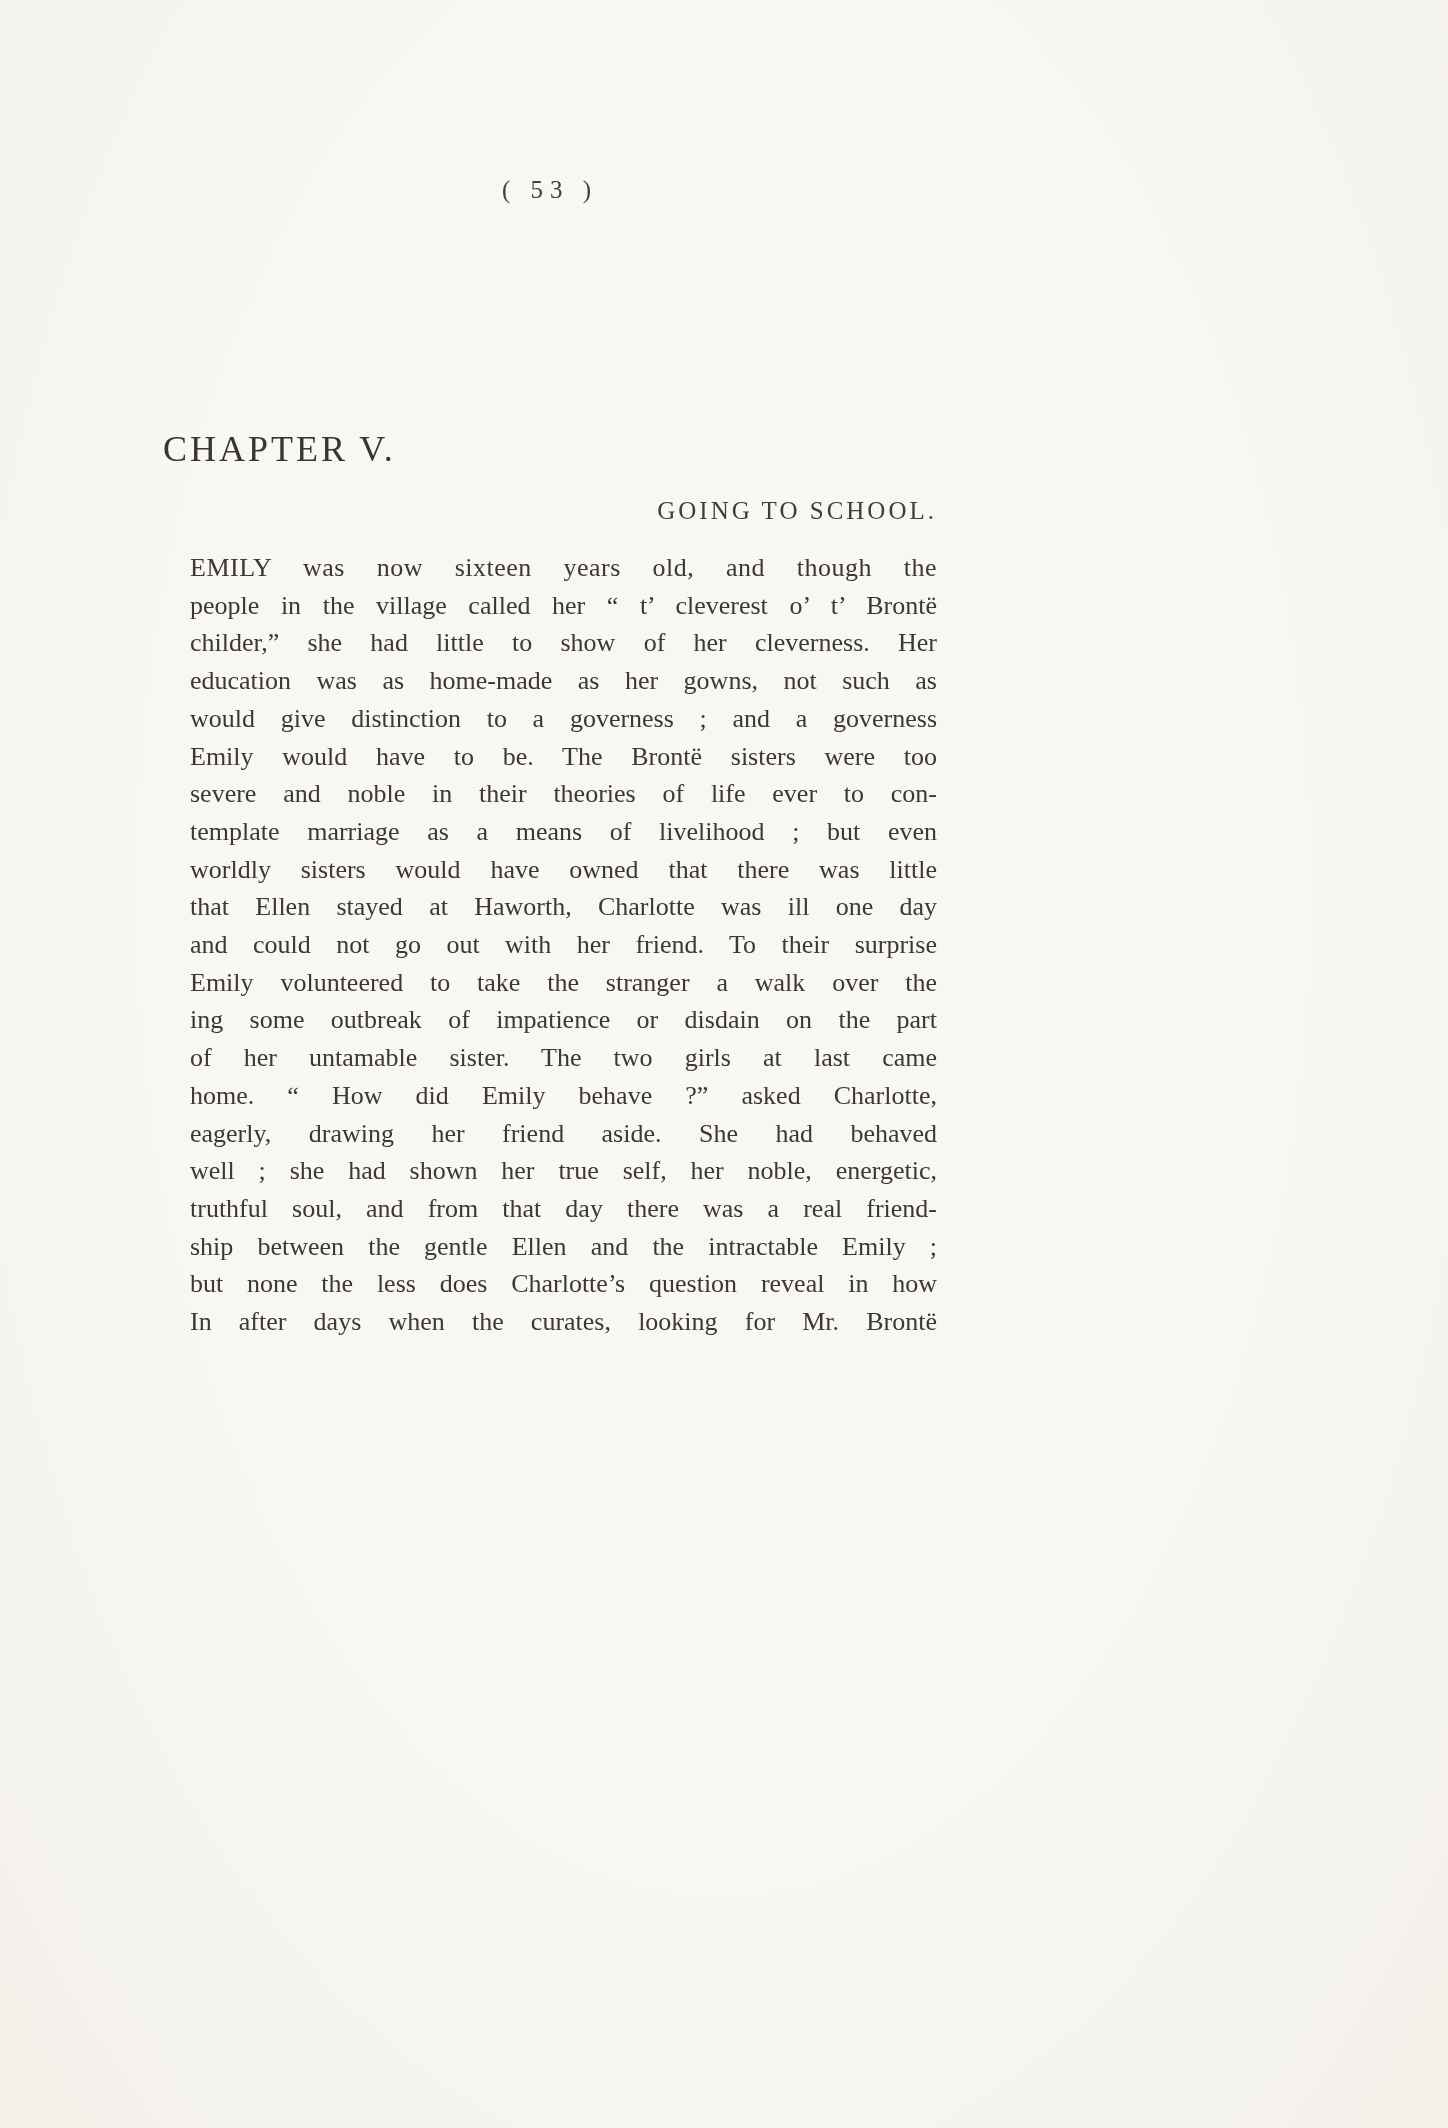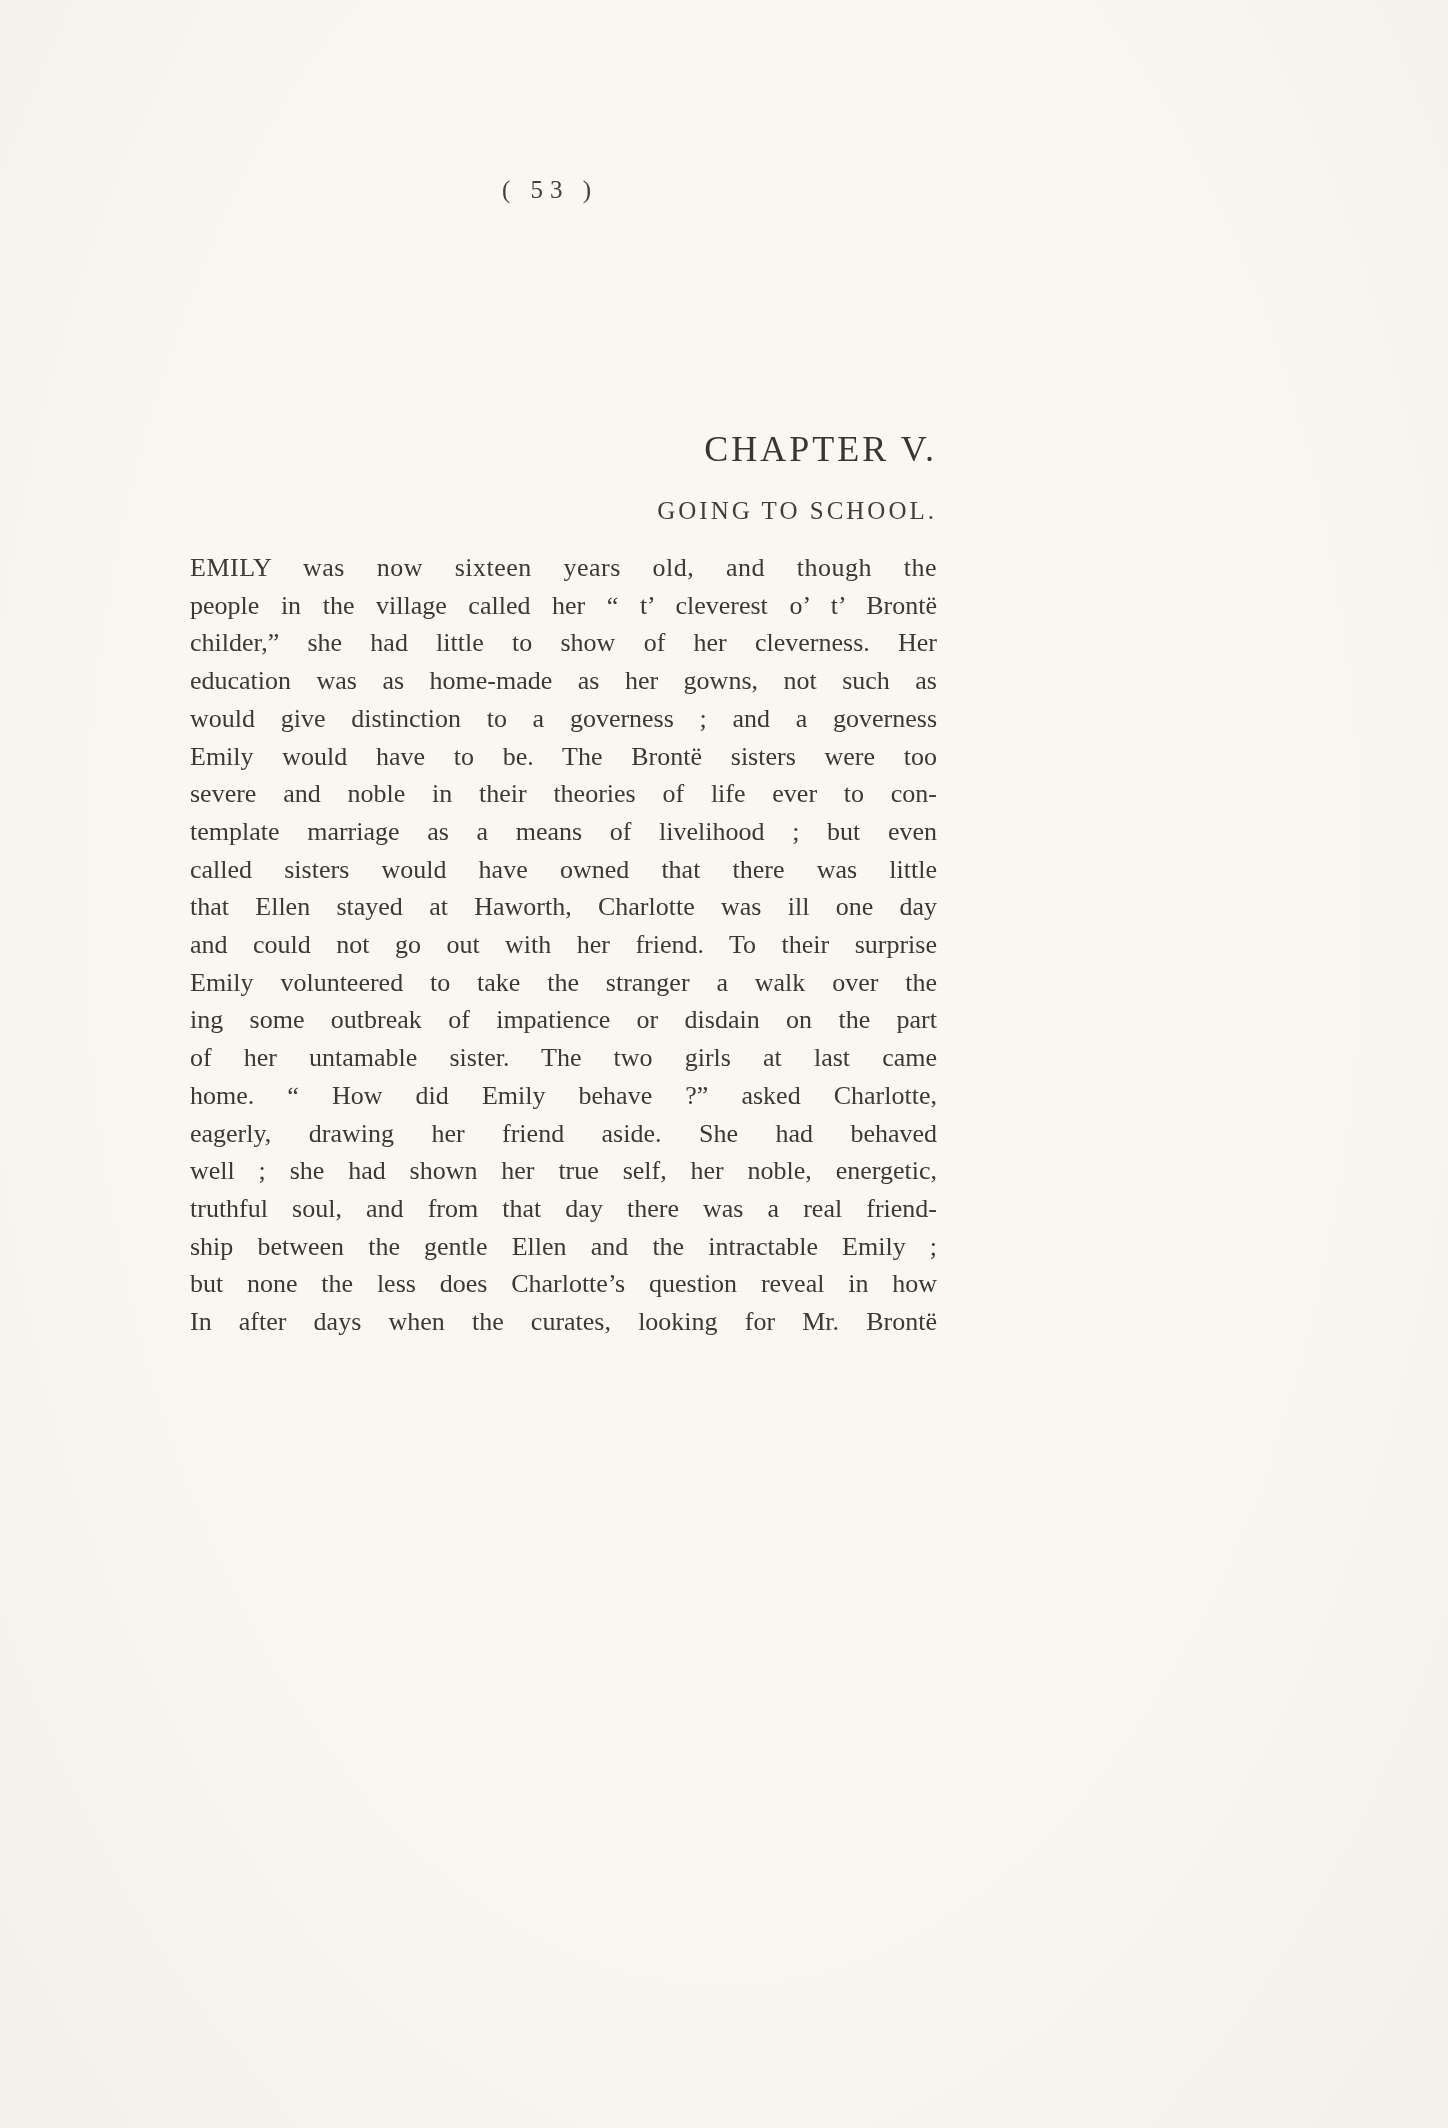--- a/index.html
+++ b/index.html
@@ -32,21 +32,21 @@
     text-align: center;
     font-size: 25px;
     letter-spacing: 7px;
     color: #44403a;
   }
   .chapter-heading {
     position: absolute;
     top: 428px;
     left: 0;
     width: 100%;
-    text-align: right;
+    text-align: left;
     font-size: 36px;
     letter-spacing: 3px;
     color: #39352f;
   }
   .section-heading {
     position: absolute;
     top: 497px;
     left: 0;
     width: 100%;
     text-align: right;
@@ -87,21 +87,21 @@
 
     <div class="body-paragraph">
         <span class="body-line">EMILY was now sixteen years old, and though the</span>
         <span class="body-line">people in the village called her “ t’ cleverest o’ t’ Brontë</span>
         <span class="body-line">childer,” she had little to show of her cleverness.  Her</span>
         <span class="body-line">education was as home-made as her gowns, not such as</span>
         <span class="body-line">would give distinction to a governess ; and a governess</span>
         <span class="body-line">Emily would have to be.  The Brontë sisters were too</span>
         <span class="body-line">severe and noble in their theories of life ever to con-</span>
         <span class="body-line">template marriage as a means of livelihood ; but even</span>
-        <span class="body-line">called sisters would have owned that there was little</span>
+        <span class="body-line">worldly sisters would have owned that there was little</span>
         <span class="body-line">that Ellen stayed at Haworth, Charlotte was ill one day</span>
         <span class="body-line">and could not go out with her friend.  To their surprise</span>
         <span class="body-line">Emily volunteered to take the stranger a walk over the</span>
         <span class="body-line">ing some outbreak of impatience or disdain on the part</span>
         <span class="body-line">of her untamable sister.  The two girls at last came</span>
         <span class="body-line">home.  “ How did Emily behave ?” asked Charlotte,</span>
         <span class="body-line">eagerly, drawing her friend aside.  She had behaved</span>
         <span class="body-line">well ; she had shown her true self, her noble, energetic,</span>
         <span class="body-line">truthful soul, and from that day there was a real friend-</span>
         <span class="body-line">ship between the gentle Ellen and the intractable Emily ;</span>

